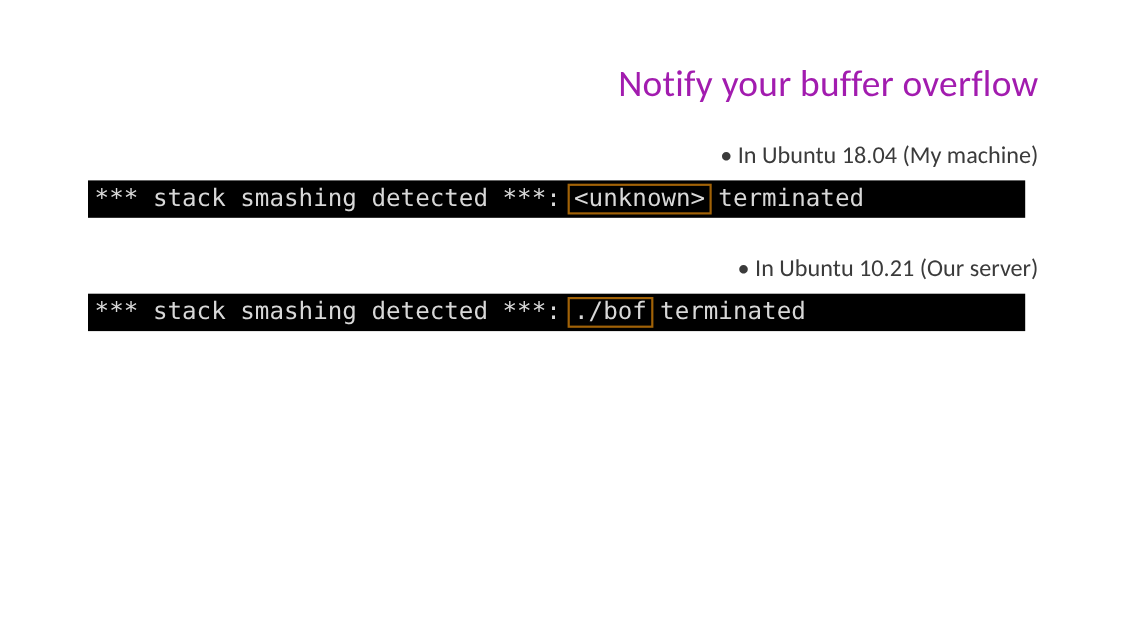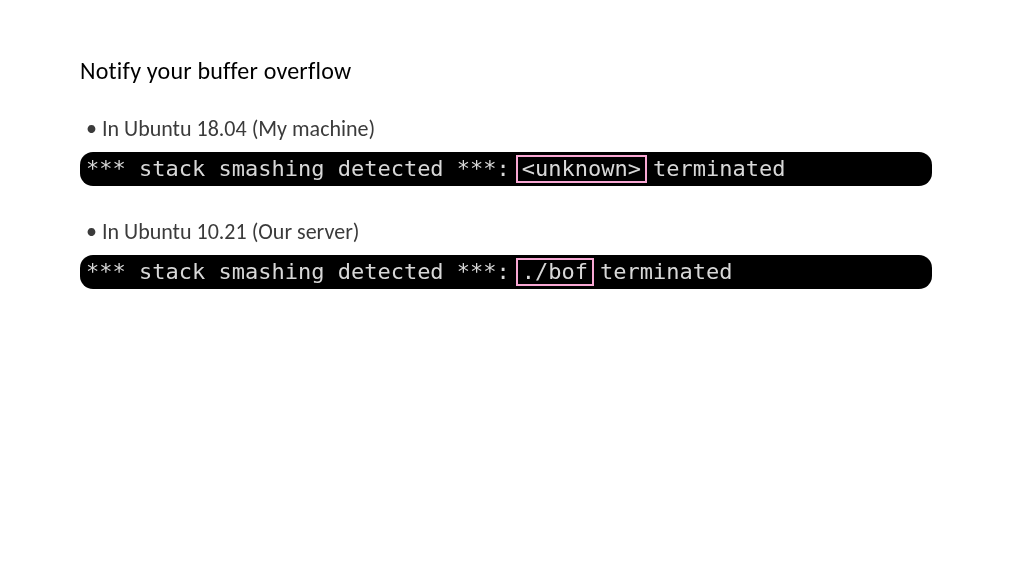--- a/index.html
+++ b/index.html
@@ -12,56 +12,57 @@
     color: #222;
     overflow: hidden;
   }
   .slide {
     box-sizing: border-box;
     padding: 56px 80px 40px 80px;
     width: 100%;
     height: 100%;
   }
   .title {
-    font-size: 24px;
+    font-size: 34px;
     font-weight: 400;
-    color: #000000;
+    color: #a21caf;
     margin: 0 0 30px 0;
     letter-spacing: 0.2px;
+    text-align: right;
   }
   .bullet {
     font-size: 22px;
     color: #3b3b3b;
     margin: 8px 0 10px 0;
     padding-left: 6px;
+    text-align: right;
   }
   .bullet::before {
     content: "• ";
     color: #3b3b3b;
   }
   .term {
     display: flex;
     align-items: center;
     background: #000000;
     color: #d8d8d8;
     font-family: "Consolas", "DejaVu Sans Mono", "Menlo", monospace;
     font-size: 22px;
     line-height: 1;
     height: 34px;
     padding: 0 8px 0 4px;
     margin: 6px 0 32px 0;
     width: 840px;
     white-space: pre;
-    border-radius: 13px;
   }
   .term .seg {
     padding: 2px 2px;
   }
   .term .boxed {
-    border: 2px solid #f9a8d4;
+    border: 2px solid #a16207;
     padding: 1px 4px;
     margin: 0 4px;
     color: #d8d8d8;
   }
 </style>
 </head>
 <body>
 
 <div class="slide">
 

